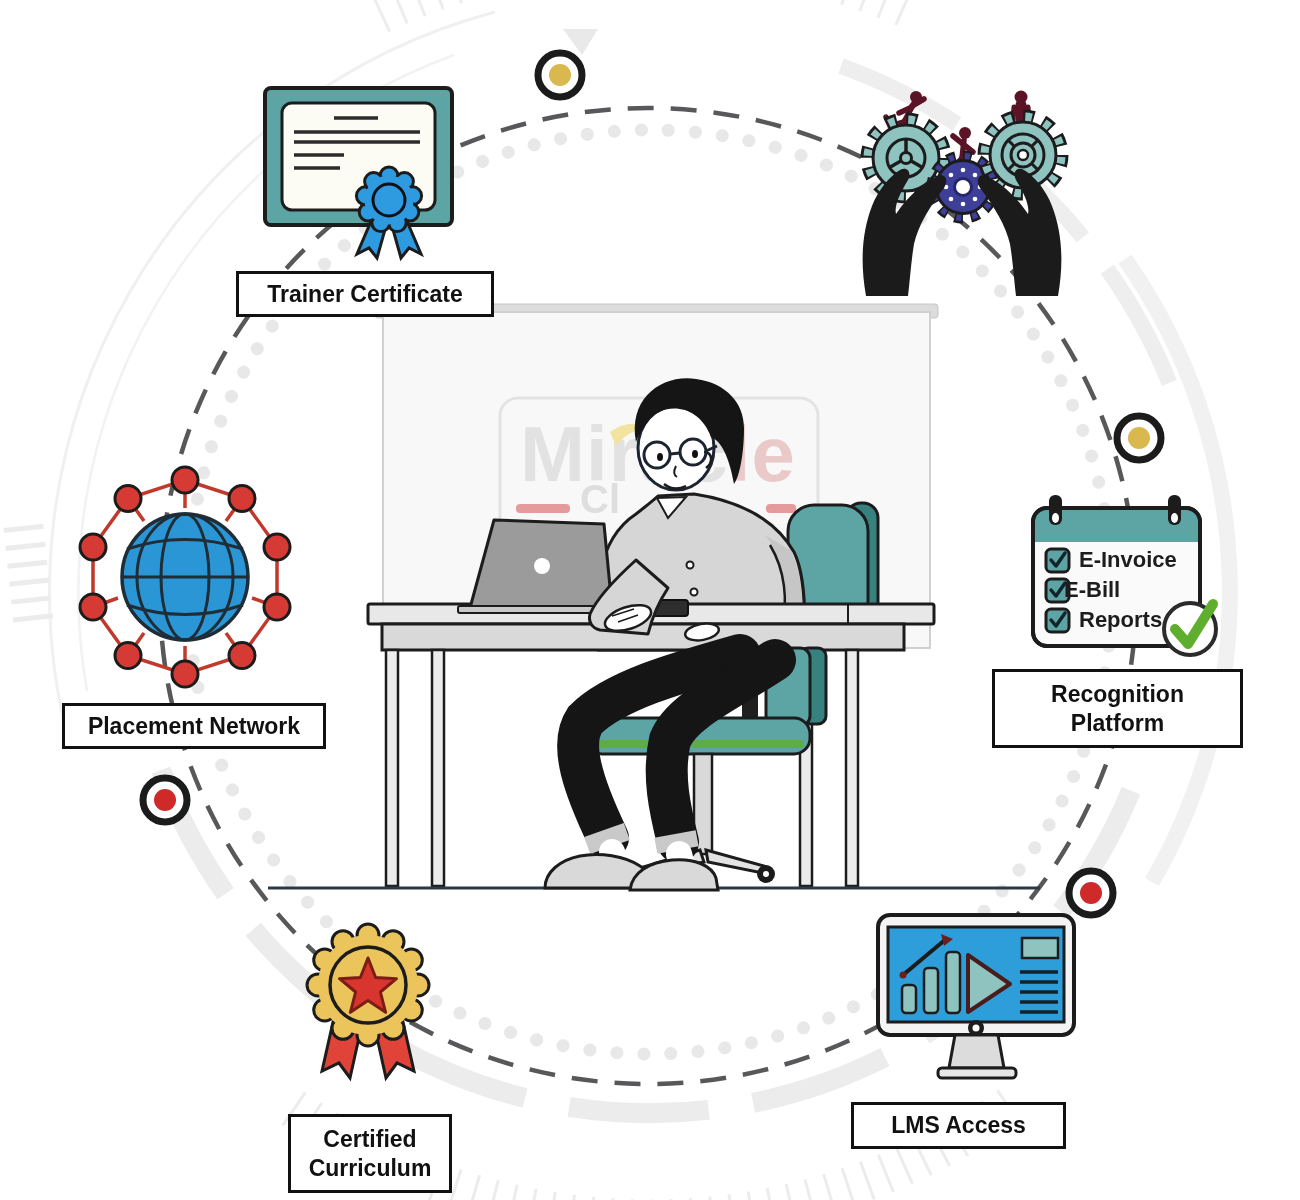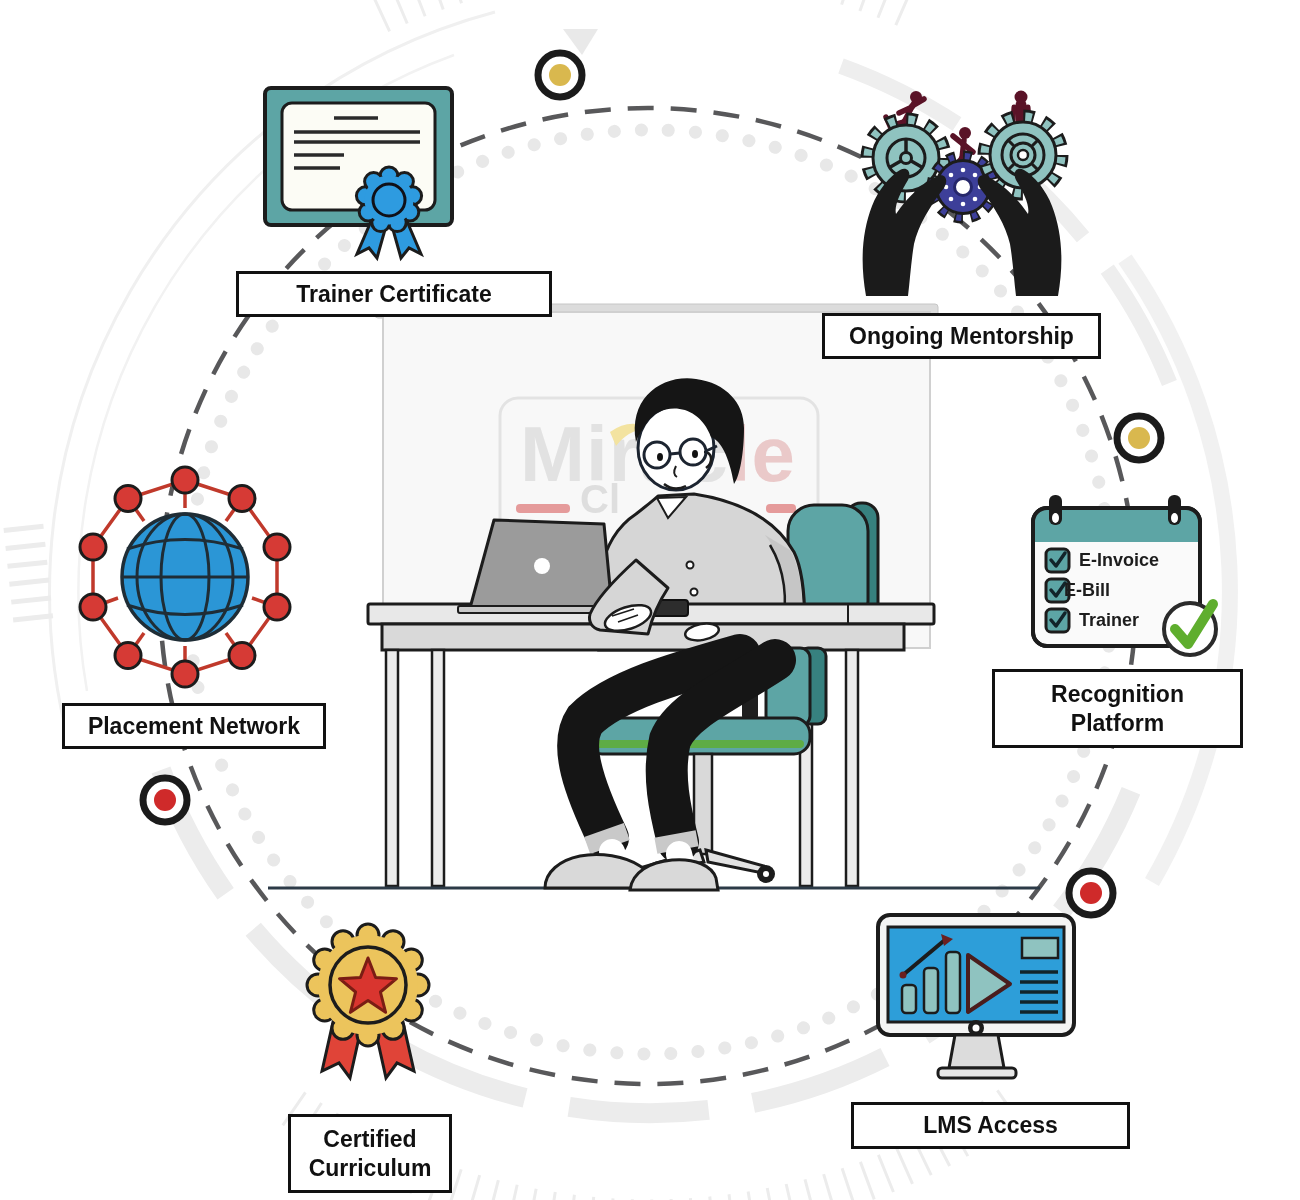--- a/index.html
+++ b/index.html
@@ -2,21 +2,21 @@
 <html style="--teal: #5da5a5; --teal_dark: #37817f; --teal_light: #8fc3c0; --ribbon_blue: #2e9be0; --screen_blue: #2d9ed9; --gear_blue: #3d3f99; --figure_maroon: #5a1327; --node_red: #d63a35; --ribbon_red: #e04438; --medal_gold: #ecc45c; --marker_yellow: #d9b84e; --marker_red: #cf2a2a; --check_green: #5fae2e; --ink: #1c1c1c;"><head>
 <meta charset="utf-8">
 <style>
   html,body{margin:0;padding:0;background:#fff;}
   .stage{position:relative;width:1300px;height:1200px;background:#fff;overflow:hidden;
          font-family:"Liberation Sans",sans-serif;}
   .stage svg{position:absolute;left:0;top:0;}
   .label-box{position:absolute;display:flex;align-items:center;justify-content:center;
     background:#fff;border:3.5px solid #111;color:#111;font-weight:bold;font-size:23px;
     line-height:1.22;text-align:center;box-sizing:border-box;padding:2px 6px;z-index:3;}
-  .check-row{position:absolute;z-index:3;font-weight:bold;font-size:18px;color:#1d1d1d;
+  .check-row{position:absolute;z-index:3;font-weight:bold;font-size:22px;color:#1d1d1d;
     white-space:nowrap;line-height:24px;height:24px;}
   .wm1{font-size:78px;font-weight:bold;letter-spacing:1px;}
   .wm2{font-size:40px;font-weight:bold;}
   
   .f-teal{fill:var(--teal,#5da5a5);} .f-tealD{fill:var(--teal_dark,#37817f);}
   .f-tealL{fill:var(--teal_light,#8fc3c0);} .f-blue{fill:var(--ribbon_blue,#2e9be0);}
   .f-screen{fill:var(--screen_blue,#2d9ed9);} .f-gearB{fill:var(--gear_blue,#3d3f99);}
   .f-maroon{fill:var(--figure_maroon,#5a1327);} .s-maroon{stroke:var(--figure_maroon,#5a1327);}
   .f-red{fill:var(--node_red,#d63a35);} .f-ribR{fill:var(--ribbon_red,#e04438);}
   .f-gold{fill:var(--medal_gold,#ecc45c);} .f-my{fill:var(--marker_yellow,#d9b84e);}
@@ -378,24 +378,23 @@
   <g>
     <circle cx="165" cy="800" r="22" fill="#fff" stroke="#1b1b1b" stroke-width="7"></circle>
     <circle cx="165" cy="800" r="11" class="f-mr"></circle>
   </g>
   <g>
     <circle cx="1091" cy="893" r="22" fill="#fff" stroke="#1b1b1b" stroke-width="7"></circle>
     <circle cx="1091" cy="893" r="11" class="f-mr"></circle>
   </g>
 </svg>
 
-<div class="label-box" style="left:236px;top:271px;width:316px;height:46px;">Trainer Certificate</div>
-<div class="label-box" style="left:822px;top:313px;width:279px;height:46px;">Ongoing Mentorship</div>
+<div class="label-box" style="left:236px;top:271px;width:258px;height:46px;">Trainer Certificate</div>
 <div class="label-box" style="left:992px;top:669px;width:251px;height:79px;padding:10px 36px;">Recognition Platform</div>
 <div class="label-box" style="left:62px;top:703px;width:264px;height:46px;">Placement Network</div>
 <div class="label-box" style="left:288px;top:1096px;width:164px;height:79px;margin-top:18px;">Certified Curriculum</div>
-<div class="label-box" style="left:851px;top:1102px;width:279px;height:47px;">LMS Access</div>
+<div class="label-box" style="left:851px;top:1102px;width:215px;height:47px;">LMS Access</div>
 
 <div class="check-row" style="left:1079px;top:548px;">E-Invoice</div>
 <div class="check-row" style="left:1064px;top:578px;">E-Bill</div>
-<div class="check-row" style="left:1079px;top:608px;">Trainer</div>
+<div class="check-row" style="left:1079px;top:608px;">Reports</div>
 
 </div>
 
 </body></html>

